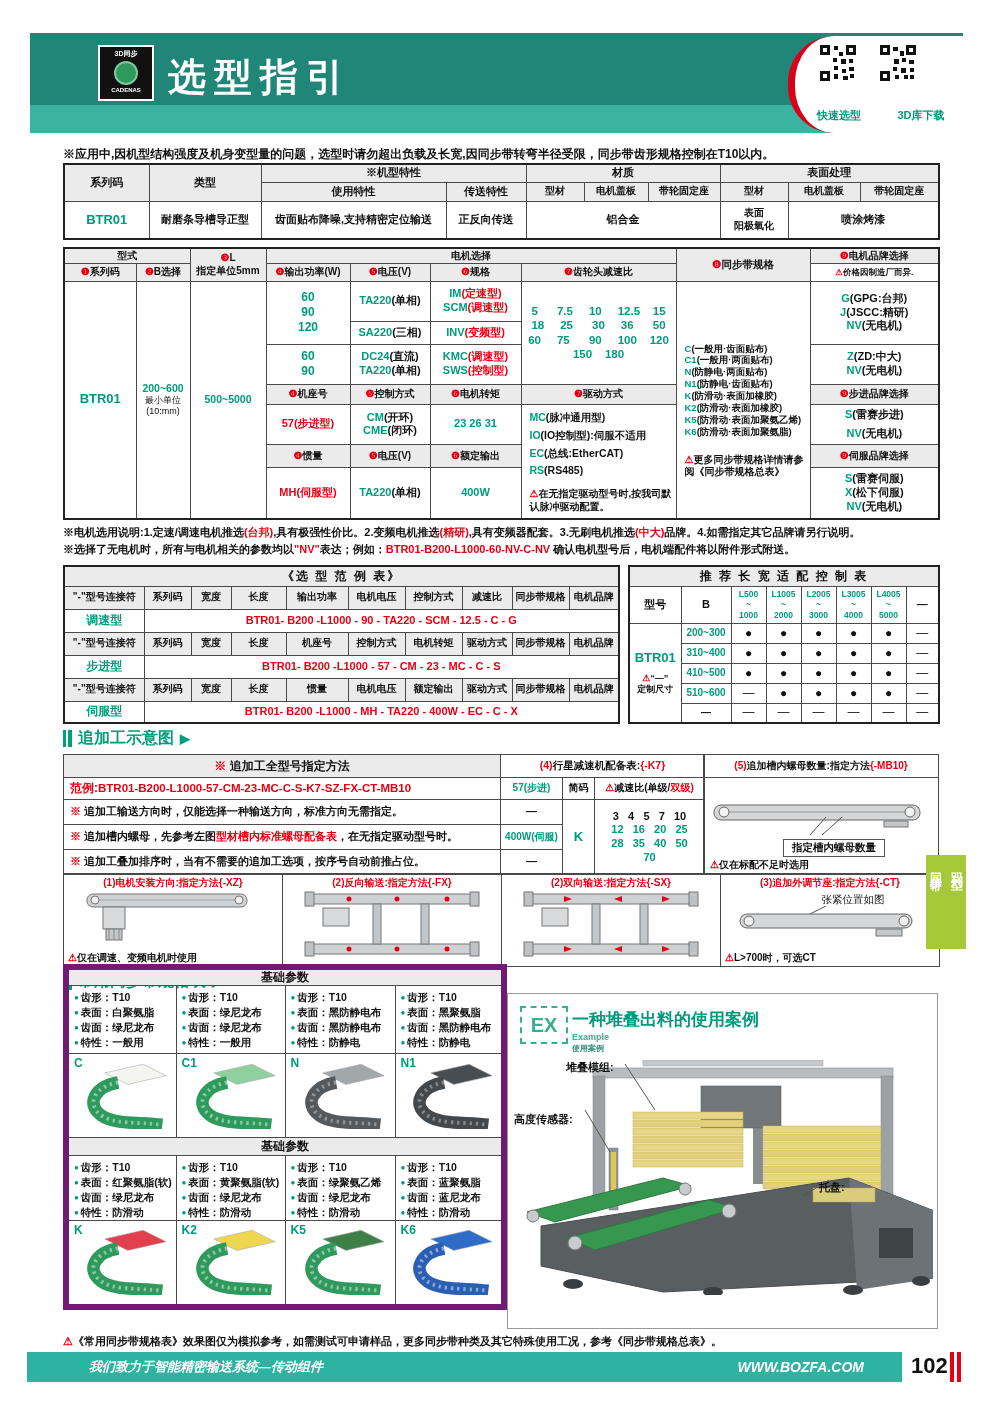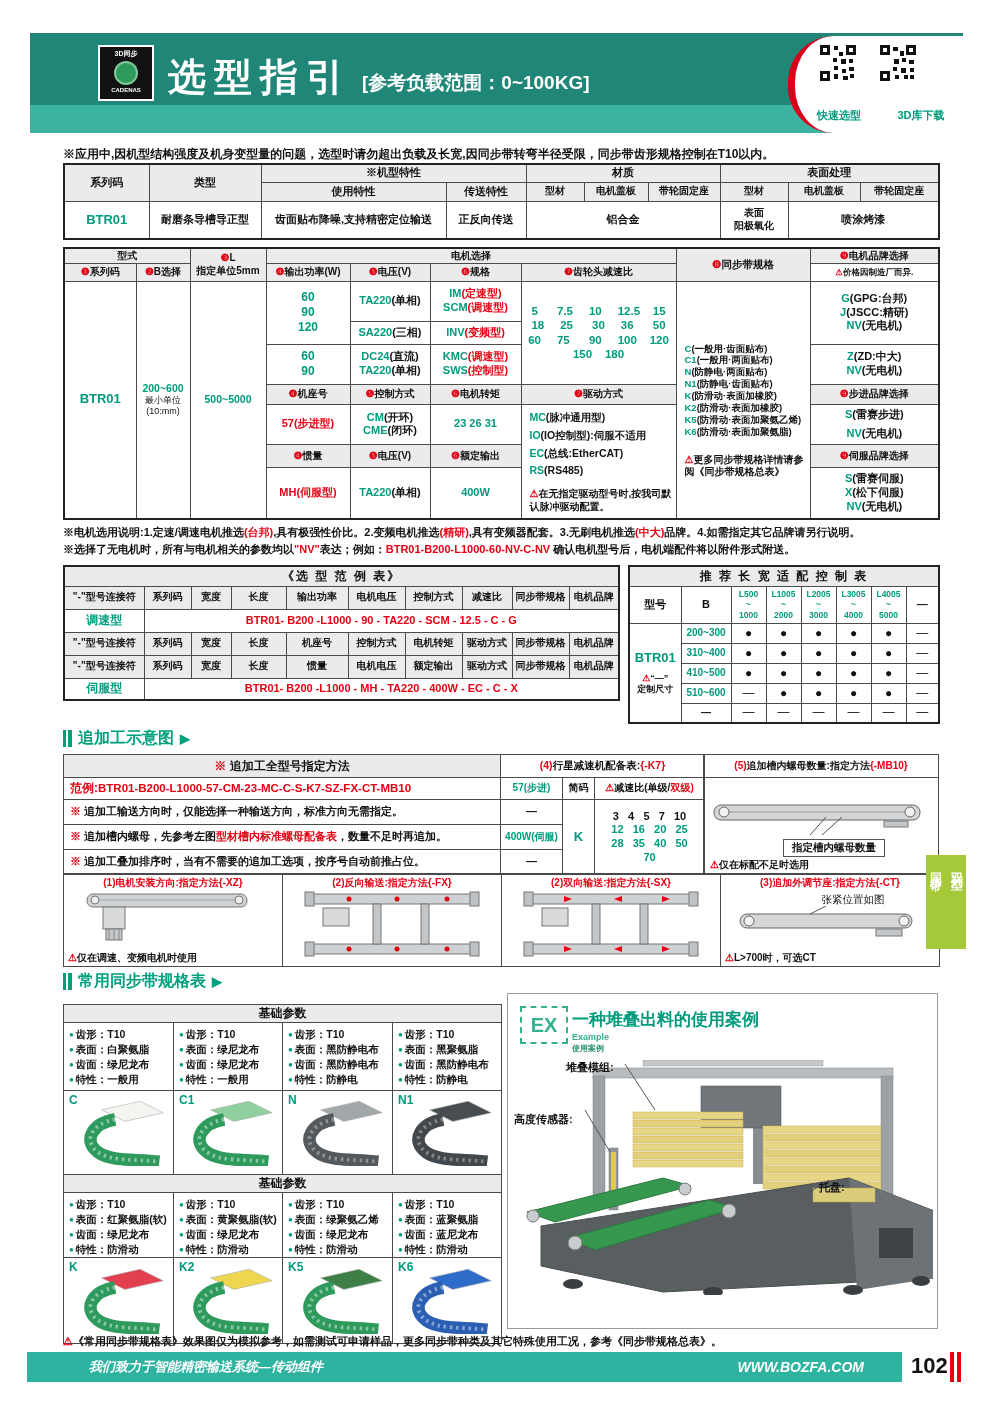--- a/index.html
+++ b/index.html
@@ -42,21 +42,20 @@
   <div class="abs banner" style="left:30px;top:33px;width:933px;height:72px"></div>
   <div class="abs banner-strip" style="left:30px;top:105px;width:933px;height:28px"></div>
 
   <div class="abs" style="left:98px;top:45px;width:56px;height:56px;background:#111;border:2px solid #fff;box-sizing:border-box;text-align:center">
     <div style="color:#fff;font-size:7px;font-weight:bold;margin-top:2px">3D同步</div>
     <div style="width:24px;height:24px;margin:2px auto;border-radius:50%;background:#2e9a5c;border:2px solid #7fc89b;box-sizing:border-box"></div>
     <div style="color:#fff;font-size:6px;font-weight:bold">CADENAS</div>
   </div>
 
   <div class="abs" style="left:168px;top:52px;color:#fff;font-size:38px;font-weight:bold;letter-spacing:8px">选型指引</div>
-  <div class="abs" style="left:362px;top:70px;color:#fff;font-size:19px;font-weight:bold">[参考负载范围：0~100KG]</div>
 
   <div class="abs qr-panel" style="left:788px;top:36px;width:175px;height:97px;box-sizing:border-box">
     <svg class="abs" style="left:24px;top:8px" width="38" height="38" viewBox="0 0 38 38">
       <rect x="0" y="0" width="38" height="38" fill="#fff"></rect>
       <rect x="1" y="1" width="10" height="10" fill="#111"></rect>
         <rect x="4" y="4" width="4" height="4" fill="#fff"></rect>
       <rect x="27" y="1" width="10" height="10" fill="#111"></rect>
         <rect x="30" y="4" width="4" height="4" fill="#fff"></rect>
       <rect x="1" y="27" width="10" height="10" fill="#111"></rect>
         <rect x="4" y="30" width="4" height="4" fill="#fff"></rect>
@@ -336,20 +335,24 @@
           <td class="g b f10">宽度</td>
           <td class="g b f10">长度</td>
           <td class="g b f10">机座号</td>
           <td class="g b f10">控制方式</td>
           <td class="g b f10">电机转矩</td>
           <td class="g b f10">驱动方式</td>
           <td class="g b f10">同步带规格</td>
           <td class="g b f10">电机品牌</td>
     </tr>
     <tr style="height:23px">
+      <td class="tl f12">步进型</td>
+      <td class="rd b" colspan="9">BTR01- B200 -L1000 -  57  -  CM  -  23  -  MC  -  C  -  S</td>
+    </tr>
+    <tr style="height:23px">
       <td class="g b f10">"-"型号连接符</td>
       <td class="g b f10">系列码</td>
           <td class="g b f10">宽度</td>
           <td class="g b f10">长度</td>
           <td class="g b f10">惯量</td>
           <td class="g b f10">电机电压</td>
           <td class="g b f10">额定输出</td>
           <td class="g b f10">驱动方式</td>
           <td class="g b f10">同步带规格</td>
           <td class="g b f10">电机品牌</td>
@@ -460,21 +463,21 @@
         <tr style="height:23px">
           <td class="g b f12"><span class="w">※</span> <span>追加工全型号指定方法</span></td>
         </tr>
     <tr style="height:22px">
           <td class="left" style="padding-left:6px"><span class="rd b f12">范例:</span><span class="rd b" style="font-size:11.5px">BTR01-B200-L1000-57-CM-23-MC-C-S-K7-SZ-FX-CT-MB10</span></td>
         </tr>
     <tr style="height:25px">
           <td class="left b" style="padding-left:6px"><span class="w">※</span> <span>追加工输送方向时，仅能选择一种输送方向，标准方向无需指定。</span></td>
         </tr>
     <tr style="height:25px">
-          <td class="left b" style="padding-left:6px"><span class="w">※</span> <span>追加槽内螺母，先参考左图</span><span class="rd">型材槽内标准螺母配备表</span><span>，数量不足时再追加。</span></td>
+          <td class="left b" style="padding-left:6px"><span class="w">※</span> <span>追加槽内螺母，先参考左图</span><span class="rd">型材槽内标准螺母配备表</span><span>，在无指定驱动型号时。</span></td>
         </tr>
     <tr style="height:25px">
           <td class="left b" style="padding-left:6px"><span class="w">※</span> <span>追加工叠加排序时，当有不需要的追加工选项，按序号自动前推占位。</span></td>
         </tr>
   </tbody>
     </table>
 
   <table class="abs" style="left:500px;top:754px;width:204px;border:1px solid #4a4a4a">
     <colgroup>
         <col style="width:62px">
@@ -616,21 +619,21 @@
     <span>同步带</span>
     <span>双列型</span>
   </div>
 
   <div class="abs sec-title" style="left:63px;top:971px">
     <span class="bars"></span>
     <span>常用同步带规格表</span>
     <span class="arr">▶</span>
   </div>
 
-  <table class="abs" style="left:63px;top:1004px;width:438px;border:1px solid #701a75">
+  <table class="abs" style="left:63px;top:964px;width:438px;border:6px solid #701a75">
     <colgroup>
         <col style="width:110px">
         <col style="width:109px">
         <col style="width:110px">
         <col style="width:109px">
       </colgroup>
     <tbody>
         <tr style="height:18px">
           <td class="g b f12" colspan="4">基础参数</td>
         </tr>

